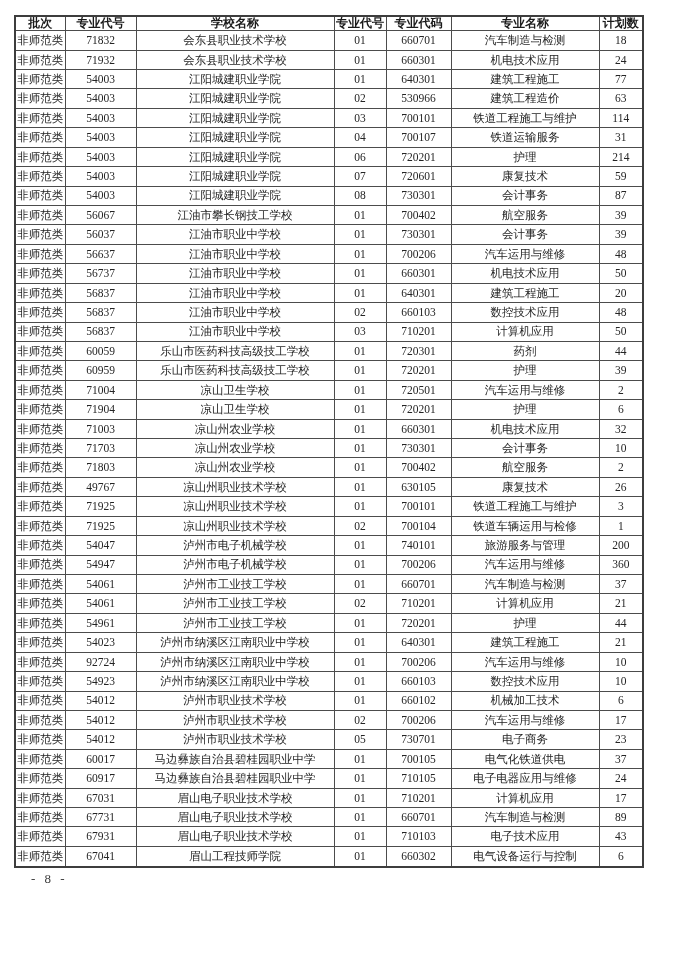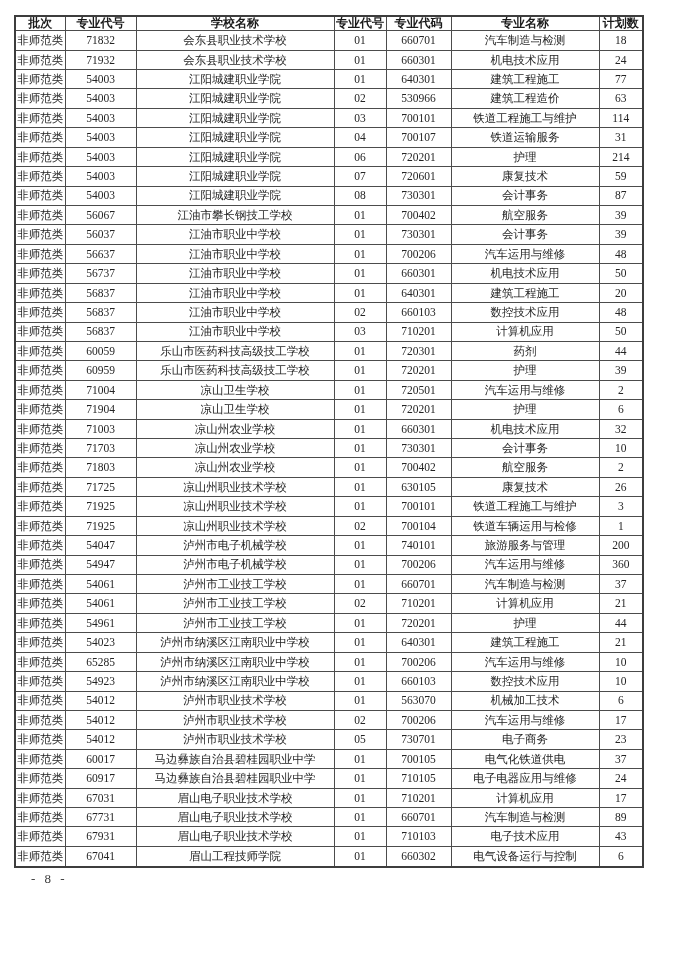--- a/index.html
+++ b/index.html
@@ -281,21 +281,21 @@
           <td>非师范类</td>
           <td>71803</td>
           <td>凉山州农业学校</td>
           <td>01</td>
           <td>700402</td>
           <td>航空服务</td>
           <td>2</td>
         </tr>
         <tr>
           <td>非师范类</td>
-          <td>71725</td>
+          <td>49767</td>
           <td>凉山州职业技术学校</td>
           <td>01</td>
           <td>630105</td>
           <td>康复技术</td>
           <td>26</td>
         </tr>
         <tr>
           <td>非师范类</td>
           <td>71925</td>
           <td>凉山州职业技术学校</td>
@@ -362,42 +362,42 @@
           <td>非师范类</td>
           <td>54023</td>
           <td>泸州市纳溪区江南职业中学校</td>
           <td>01</td>
           <td>640301</td>
           <td>建筑工程施工</td>
           <td>21</td>
         </tr>
         <tr>
           <td>非师范类</td>
-          <td>65285</td>
+          <td>92724</td>
           <td>泸州市纳溪区江南职业中学校</td>
           <td>01</td>
           <td>700206</td>
           <td>汽车运用与维修</td>
           <td>10</td>
         </tr>
         <tr>
           <td>非师范类</td>
           <td>54923</td>
           <td>泸州市纳溪区江南职业中学校</td>
           <td>01</td>
           <td>660103</td>
           <td>数控技术应用</td>
           <td>10</td>
         </tr>
         <tr>
           <td>非师范类</td>
           <td>54012</td>
           <td>泸州市职业技术学校</td>
           <td>01</td>
-          <td>563070</td>
+          <td>660102</td>
           <td>机械加工技术</td>
           <td>6</td>
         </tr>
         <tr>
           <td>非师范类</td>
           <td>54012</td>
           <td>泸州市职业技术学校</td>
           <td>02</td>
           <td>700206</td>
           <td>汽车运用与维修</td>

